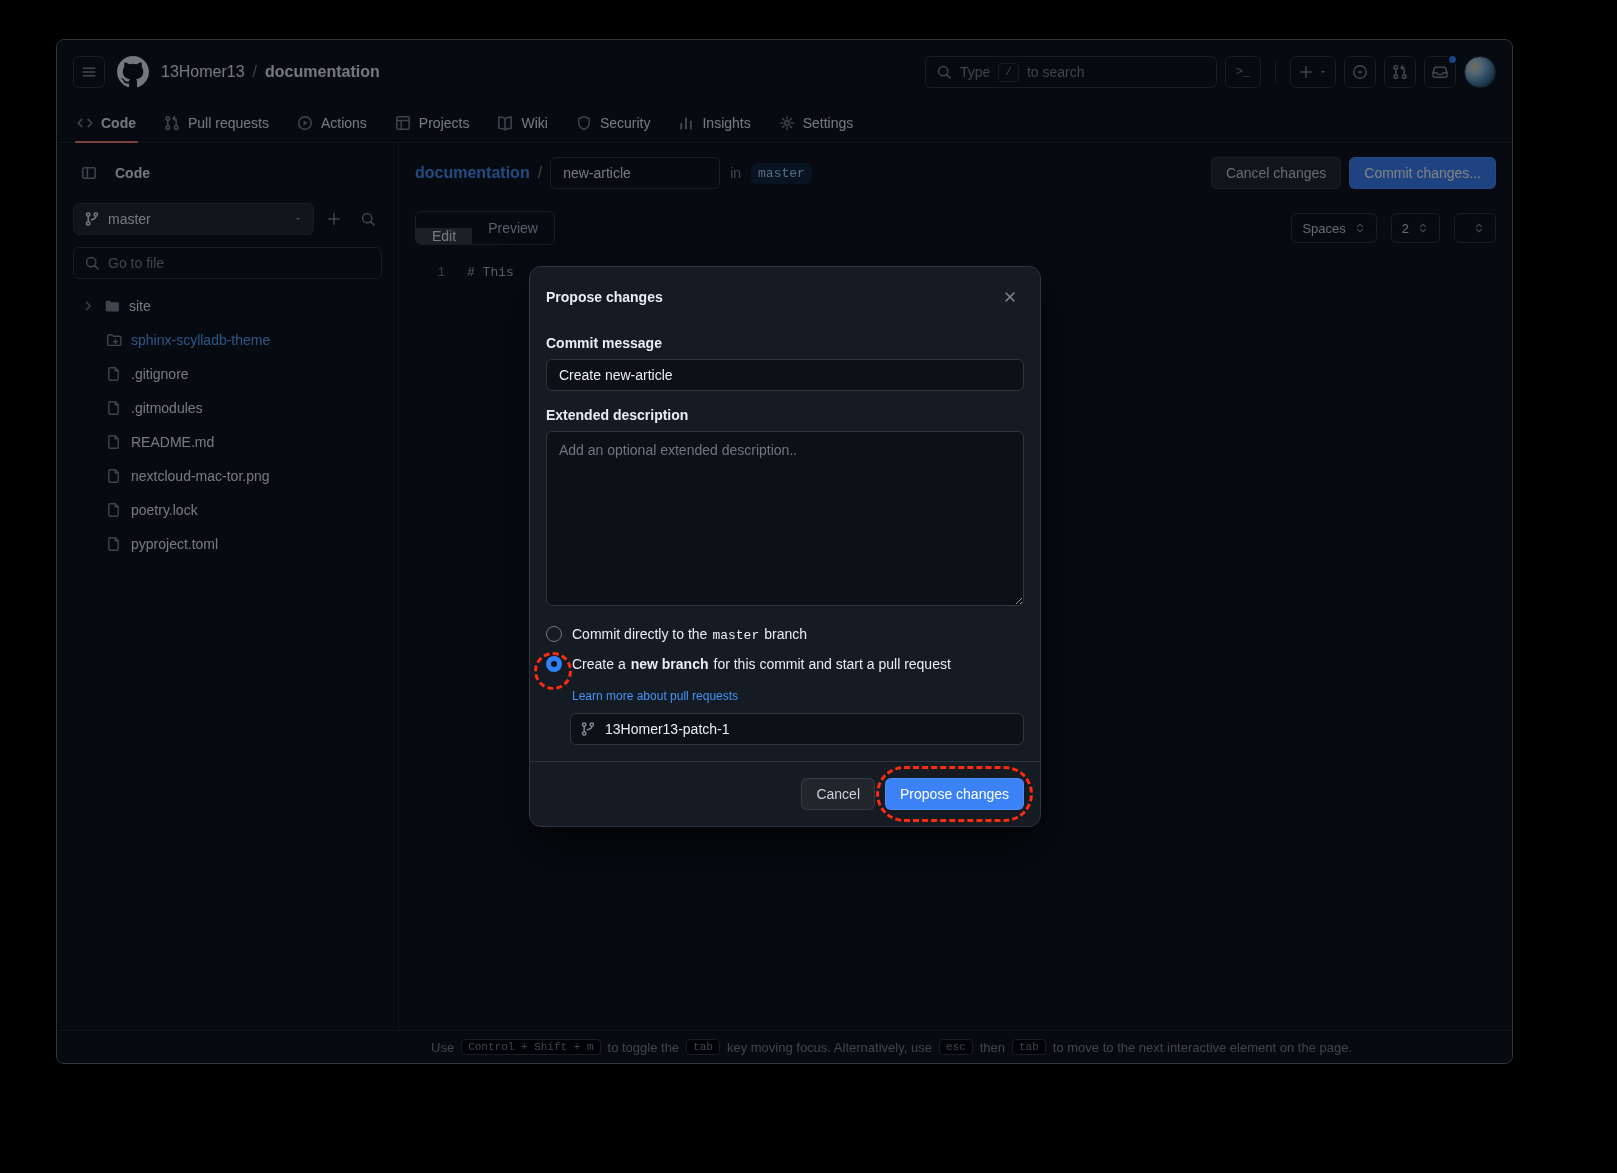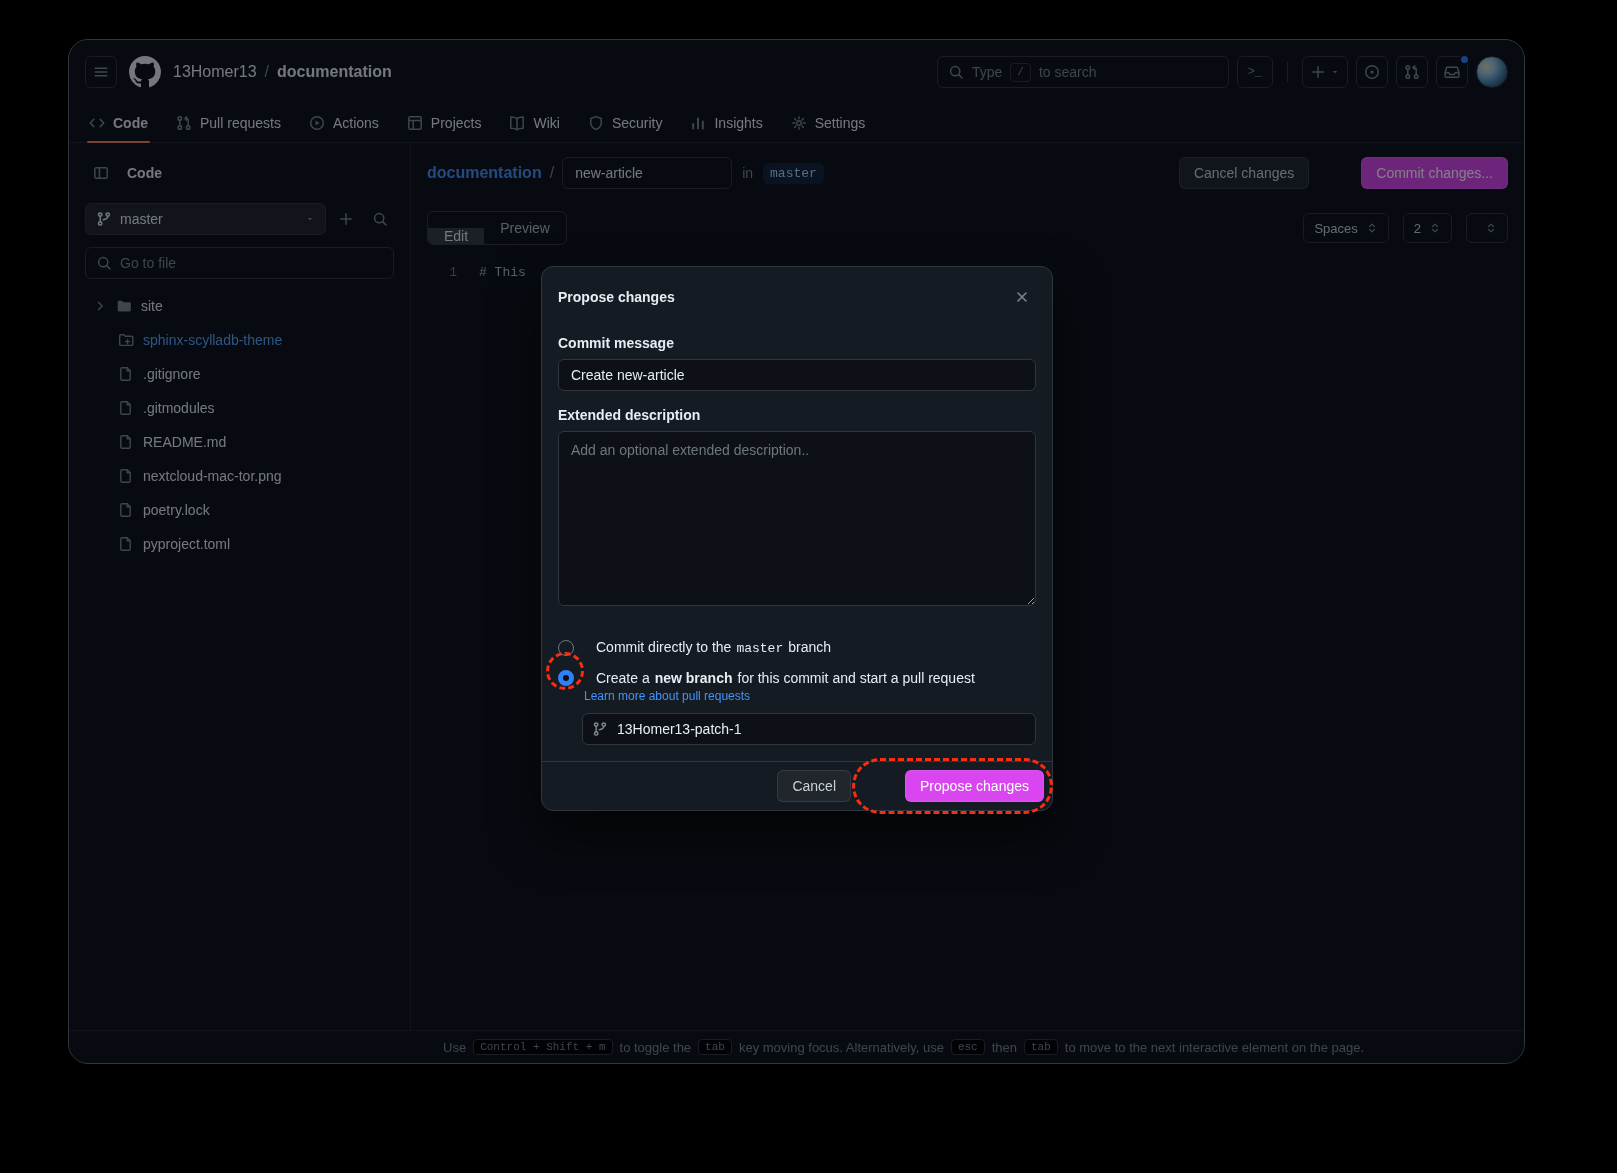--- a/index.html
+++ b/index.html
@@ -1,22 +1,22 @@
 <!DOCTYPE html>
 <html><head>
 <meta charset="utf-8">
 <style>
   * { margin:0; padding:0; box-sizing:border-box; }
   html,body { width:1617px; height:1173px; background:#000; font-family:"Liberation Sans", sans-serif; overflow:hidden; }
   button { font-family:inherit; background:none; border:none; color:inherit; cursor:pointer; }
   input, textarea { font-family:inherit; outline:none; }
   svg { display:block; flex:0 0 auto; }
 
-  .window { position:absolute; left:68px; top:39px; width:1457px; height:1025px; background:#0d1117;
-            border:1px solid #30363d; border-radius:20px; overflow:hidden; display:flex; flex-direction:column;
+  .window { position:absolute; left:56px; top:39px; width:1457px; height:1025px; background:#0d1117;
+            border:1px solid #30363d; border-radius:8px; overflow:hidden; display:flex; flex-direction:column;
             color:#e6edf3; }
 
   
   .topbar { height:64px; flex:0 0 auto; display:flex; align-items:center; gap:12px; padding:0 16px; }
   .icon-btn { width:32px; height:32px; border:1px solid #30363d; border-radius:6px; color:#7d8590;
               display:flex; align-items:center; justify-content:center; }
   .gh-logo { color:#e6edf3; display:flex; align-items:center; }
   .crumb { font-size:16px; display:flex; align-items:center; }
   .crumb .sep { color:#7d8590; margin:0 8px; }
   .crumb .repo { font-weight:600; }
@@ -75,21 +75,21 @@
   .fc-sep { color:#7d8590; font-size:16px; margin:0 8px; }
   .filename-input { width:170px; height:32px; background:#0d1117; border:1px solid #30363d; border-radius:6px;
                     color:#e6edf3; font-size:14px; padding:0 12px; }
   .in-text { color:#7d8590; font-size:14px; margin:0 10px; }
   .branch-badge { font-family:"Liberation Mono","DejaVu Sans Mono",monospace; font-size:12px; color:#a5d6ff;
                   background:rgba(56,139,253,0.15); border-radius:6px; padding:3px 7px; }
   .toolbar-actions { margin-left:auto; display:flex; gap:8px; }
   .btn { height:32px; padding:0 14px; border-radius:6px; font-size:14px; font-weight:500;
          display:inline-flex; align-items:center; justify-content:center; border:1px solid rgba(240,246,252,0.1); }
   .btn-secondary { background:#21262d; color:#c9d1d9; }
-  .btn-primary { background:#d946ef; color:#ffffff;margin-left:44px; }
+  .btn-primary { background:#3b82f6; color:#ffffff; }
 
   .controls-row { display:flex; align-items:center; margin-top:22px; }
   .seg { display:flex; height:34px; border:1px solid #30363d; border-radius:6px; overflow:hidden; }
   .seg-btn { padding:0 16px; display:flex; align-items:center; font-size:14px; color:#adbac7; }
   .seg-btn.active { background:#343a43; color:#e6edf3; font-weight:500;margin-top:16px; }
   .selects { margin-left:auto; display:flex; gap:14px; }
   .select { height:30px; border:1px solid #30363d; border-radius:6px; display:flex; align-items:center; gap:8px;
             padding:0 10px; color:#c9d1d9; font-size:13px; }
   .select svg { color:#7d8590; }
 
@@ -113,32 +113,32 @@
   .modal-close { width:28px; height:28px; border-radius:6px; color:#7d8590; display:flex; align-items:center; justify-content:center; }
   .modal-body { padding:0 16px; }
   .form-label { display:block; font-size:14px; font-weight:600; margin:8px 0 8px; }
   .form-label.mt { margin-top:16px; }
   .text-input { width:100%; height:32px; background:#0d1117; border:1px solid #30363d; border-radius:6px;
                 color:#e6edf3; font-size:14px; padding:12px 12px; }
   .desc-textarea { width:100%; height:175px; background:#0d1117; border:1px solid #30363d; border-radius:6px;
                    color:#e6edf3; font-size:14px; padding:10px 12px; resize:vertical; }
   .desc-textarea::placeholder, .text-input::placeholder { color:#6e7681; }
   .radio-group { margin-top:16px; }
-  .radio-row { display:flex; align-items:flex-end; gap:22px; min-height:30px; position:relative; font-size:14px; }
+  .radio-row { display:flex; align-items:flex-start; gap:10px; min-height:30px; position:relative; font-size:14px; }
   .radio { width:16px; height:16px; border-radius:50%; border:1px solid #6e7681; background:transparent; flex:0 0 16px; }
   .radio.checked { border:5px solid #2f81f7; background:#0d1117; }
   .radio-label { display:flex; align-items:baseline; }
   .radio-label > * + * { margin-left:5px; }
   .mono { font-family:"Liberation Mono","DejaVu Sans Mono",monospace; font-size:13px; }
   .learn-link { display:inline-block; margin:2px 0 8px 26px; font-size:12px; color:#4493f8; text-decoration:none; }
   .branch-input-wrap { position:relative; margin-left:24px; margin-top:2px; }
   .branch-input-wrap svg { position:absolute; left:10px; top:8px; color:#7d8590; }
   .branch-input { width:100%; height:32px; background:#0d1117; border:1px solid #30363d; border-radius:6px;
                   color:#e6edf3; font-size:14px; padding:0 12px 0 34px; }
-  .modal-footer { margin-top:16px; padding:8px; border-top:1px solid #30363d; display:flex;
+  .modal-footer { margin-top:16px; padding:16px; border-top:1px solid #30363d; display:flex;
                   justify-content:flex-end; align-items:center; gap:10px; }
 
   
   .annot { position:absolute; border:3px dashed #fb2c10; pointer-events:none; z-index:80; }
   .annot-radio { width:38px; height:38px; border-radius:50%; left:-12px; top:50%; transform:translateY(-50%); }
   .propose-wrap { position:relative; display:inline-flex; }
   .annot-propose { inset:-12px -9px; border-radius:28px; }
 </style>
 </head>
 <body>

